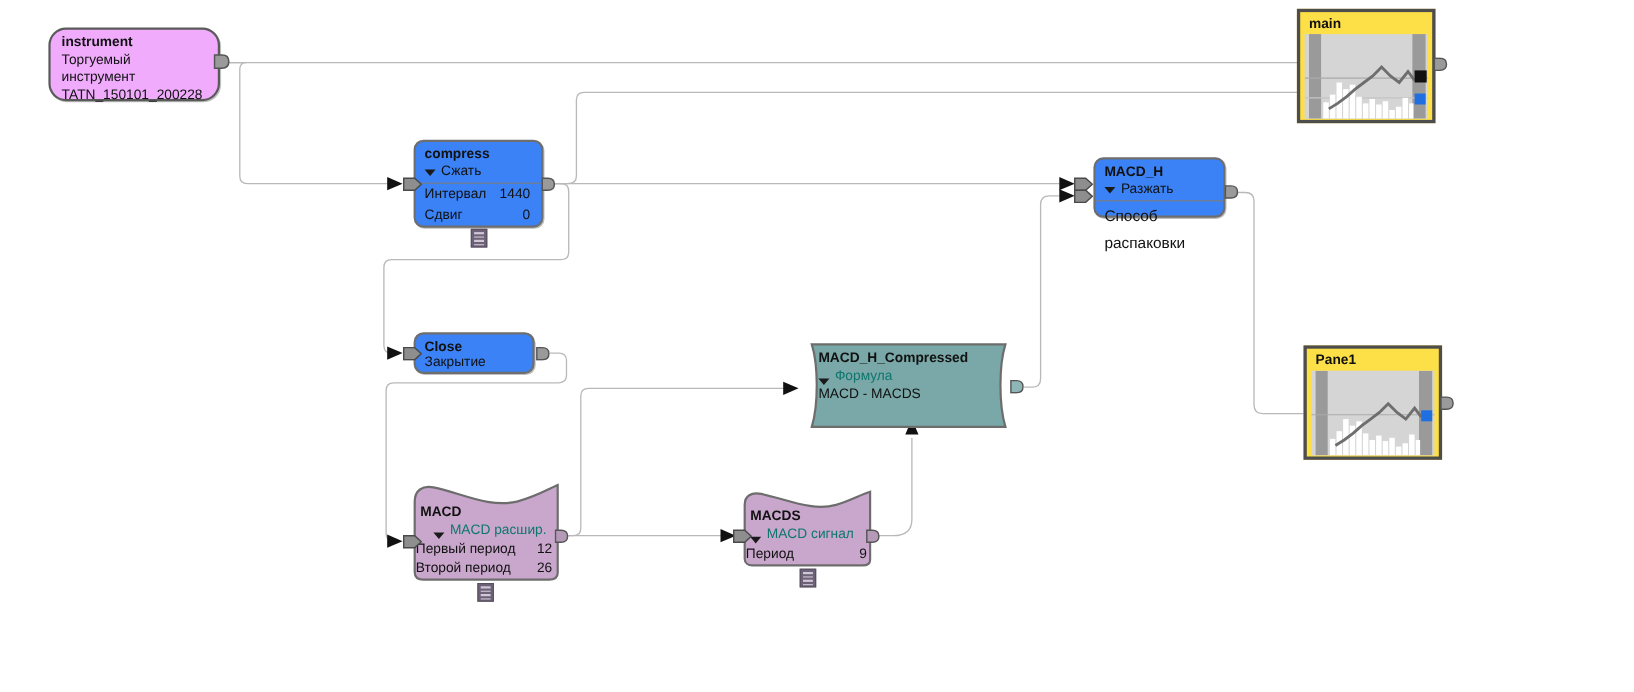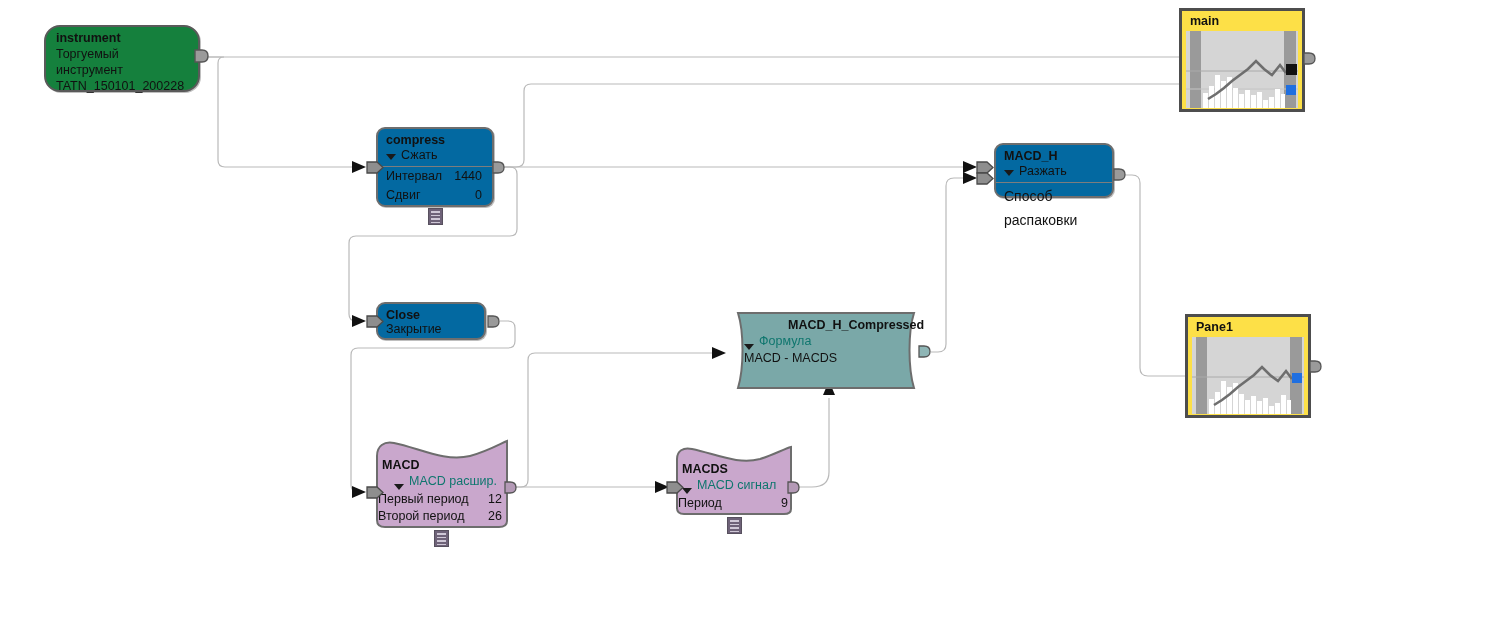--- a/index.html
+++ b/index.html
@@ -4,42 +4,42 @@
 <style>
   html,body{margin:0;padding:0;background:#ffffff;}
   body{width:1485px;height:629px;position:relative;overflow:hidden;
        font-family:"Liberation Sans","DejaVu Sans",sans-serif;}
   #canvas{position:absolute;left:0;top:0;width:1485px;height:629px;}
   .wires{position:absolute;left:0;top:0;width:1485px;height:629px;pointer-events:none;}
   .node{position:absolute;box-sizing:border-box;}
 
   
   .rnode{
-    background:#0369a1;
+    background:#3b82f6;
     border:2px solid #6e6e6e;
     border-radius:9px;
     box-shadow:1px 1px 0 rgba(0,0,0,.25);
   }
   .rnode .title{font-weight:bold;font-size:12.5px;color:#111;padding:4px 8px 0 8px;line-height:14px;}
   .rnode .sub{font-size:12.5px;color:#111;padding:1px 8px 2px 8px;line-height:15px;display:flex;align-items:center;gap:5px;}
   .rnode .rowsep{height:1px;background:#7d7d7d;margin:1px 0 0 0;}
   .rnode .row{font-size:12.5px;color:#111;display:flex;justify-content:space-between;padding:1px 10px 1px 8px;line-height:17px;}
   .caret{display:inline-block;width:0;height:0;border-left:5px solid transparent;border-right:5px solid transparent;border-top:6px solid #1a1a1a;position:relative;top:1px;}
 
   
   .wnode{position:absolute;}
   .wnode svg{position:absolute;left:0;top:0;overflow:visible;}
   .wnode .wtext{position:absolute;left:0;top:0;width:100%;height:100%;}
   .wnode .title{font-weight:bold;font-size:12.5px;color:#111;line-height:14px;}
   .wnode .sub{font-size:12.5px;color:#0f766e;line-height:16px;display:flex;align-items:flex-end;gap:5px;}
   .wnode .row{font-size:12.5px;color:#111;display:flex;justify-content:space-between;line-height:17px;}
 
   
   .pill{
-    position:absolute;background:#15803d;border:2px solid #5a5a5a;border-radius:16px;
+    position:absolute;background:#f0abfc;border:2px solid #5a5a5a;border-radius:16px;
     box-shadow:1px 1px 0 rgba(0,0,0,.25);
   }
   .pill .title{font-weight:bold;font-size:12.5px;color:#111;padding:4px 10px 0 10px;line-height:15px;}
   .pill .l{font-size:12.5px;color:#111;padding:0 10px;line-height:16px;}
 
   
   .panel{position:absolute;border:3px solid #4d4d4d;background:#fde047;box-sizing:border-box;}
   .panel .ptitle{font-weight:bold;font-size:12.5px;color:#111;padding:2px 8px;line-height:16px;}
   .panel .plot{position:relative;background:#d5d5d5;margin:0 4px 4px 4px;overflow:hidden;}
 
@@ -210,21 +210,21 @@
       <i></i>
       <i></i>
       <i></i>
   </div>
 
   <div class="wnode" style="left:728px;top:310px;width:198px;height:82px;">
     <svg width="198" height="82">
       <path d="M10,3 L186,3 C180,22 180,58 186,78 L10,78 C16,58 16,22 10,3 Z" fill="#7aa8a8" stroke="#6d6d6d" stroke-width="2"></path>
     </svg>
     <div class="wtext">
-      <div class="title" style="position:absolute;left:16px;top:8px;margin-left:44px;">MACD_H_Compressed</div>
+      <div class="title" style="position:absolute;left:16px;top:8px;">MACD_H_Compressed</div>
       <div class="sub" style="position:absolute;left:16px;top:23px;">
         <span class="caret"></span>
         <span>Формула</span>
       </div>
       <div style="position:absolute;left:16px;top:41px;font-size:12.5px;color:#111;">MACD - MACDS</div>
     </div>
   </div>
   <svg class="outport" style="left:918px;top:345px;">
     <path d="M1,1 L6,1 Q12,1 12,6.5 Q12,12 6,12 L1,12 Z" fill="#8fb6b6" stroke="#555" stroke-width="1.3"></path>
   </svg>

